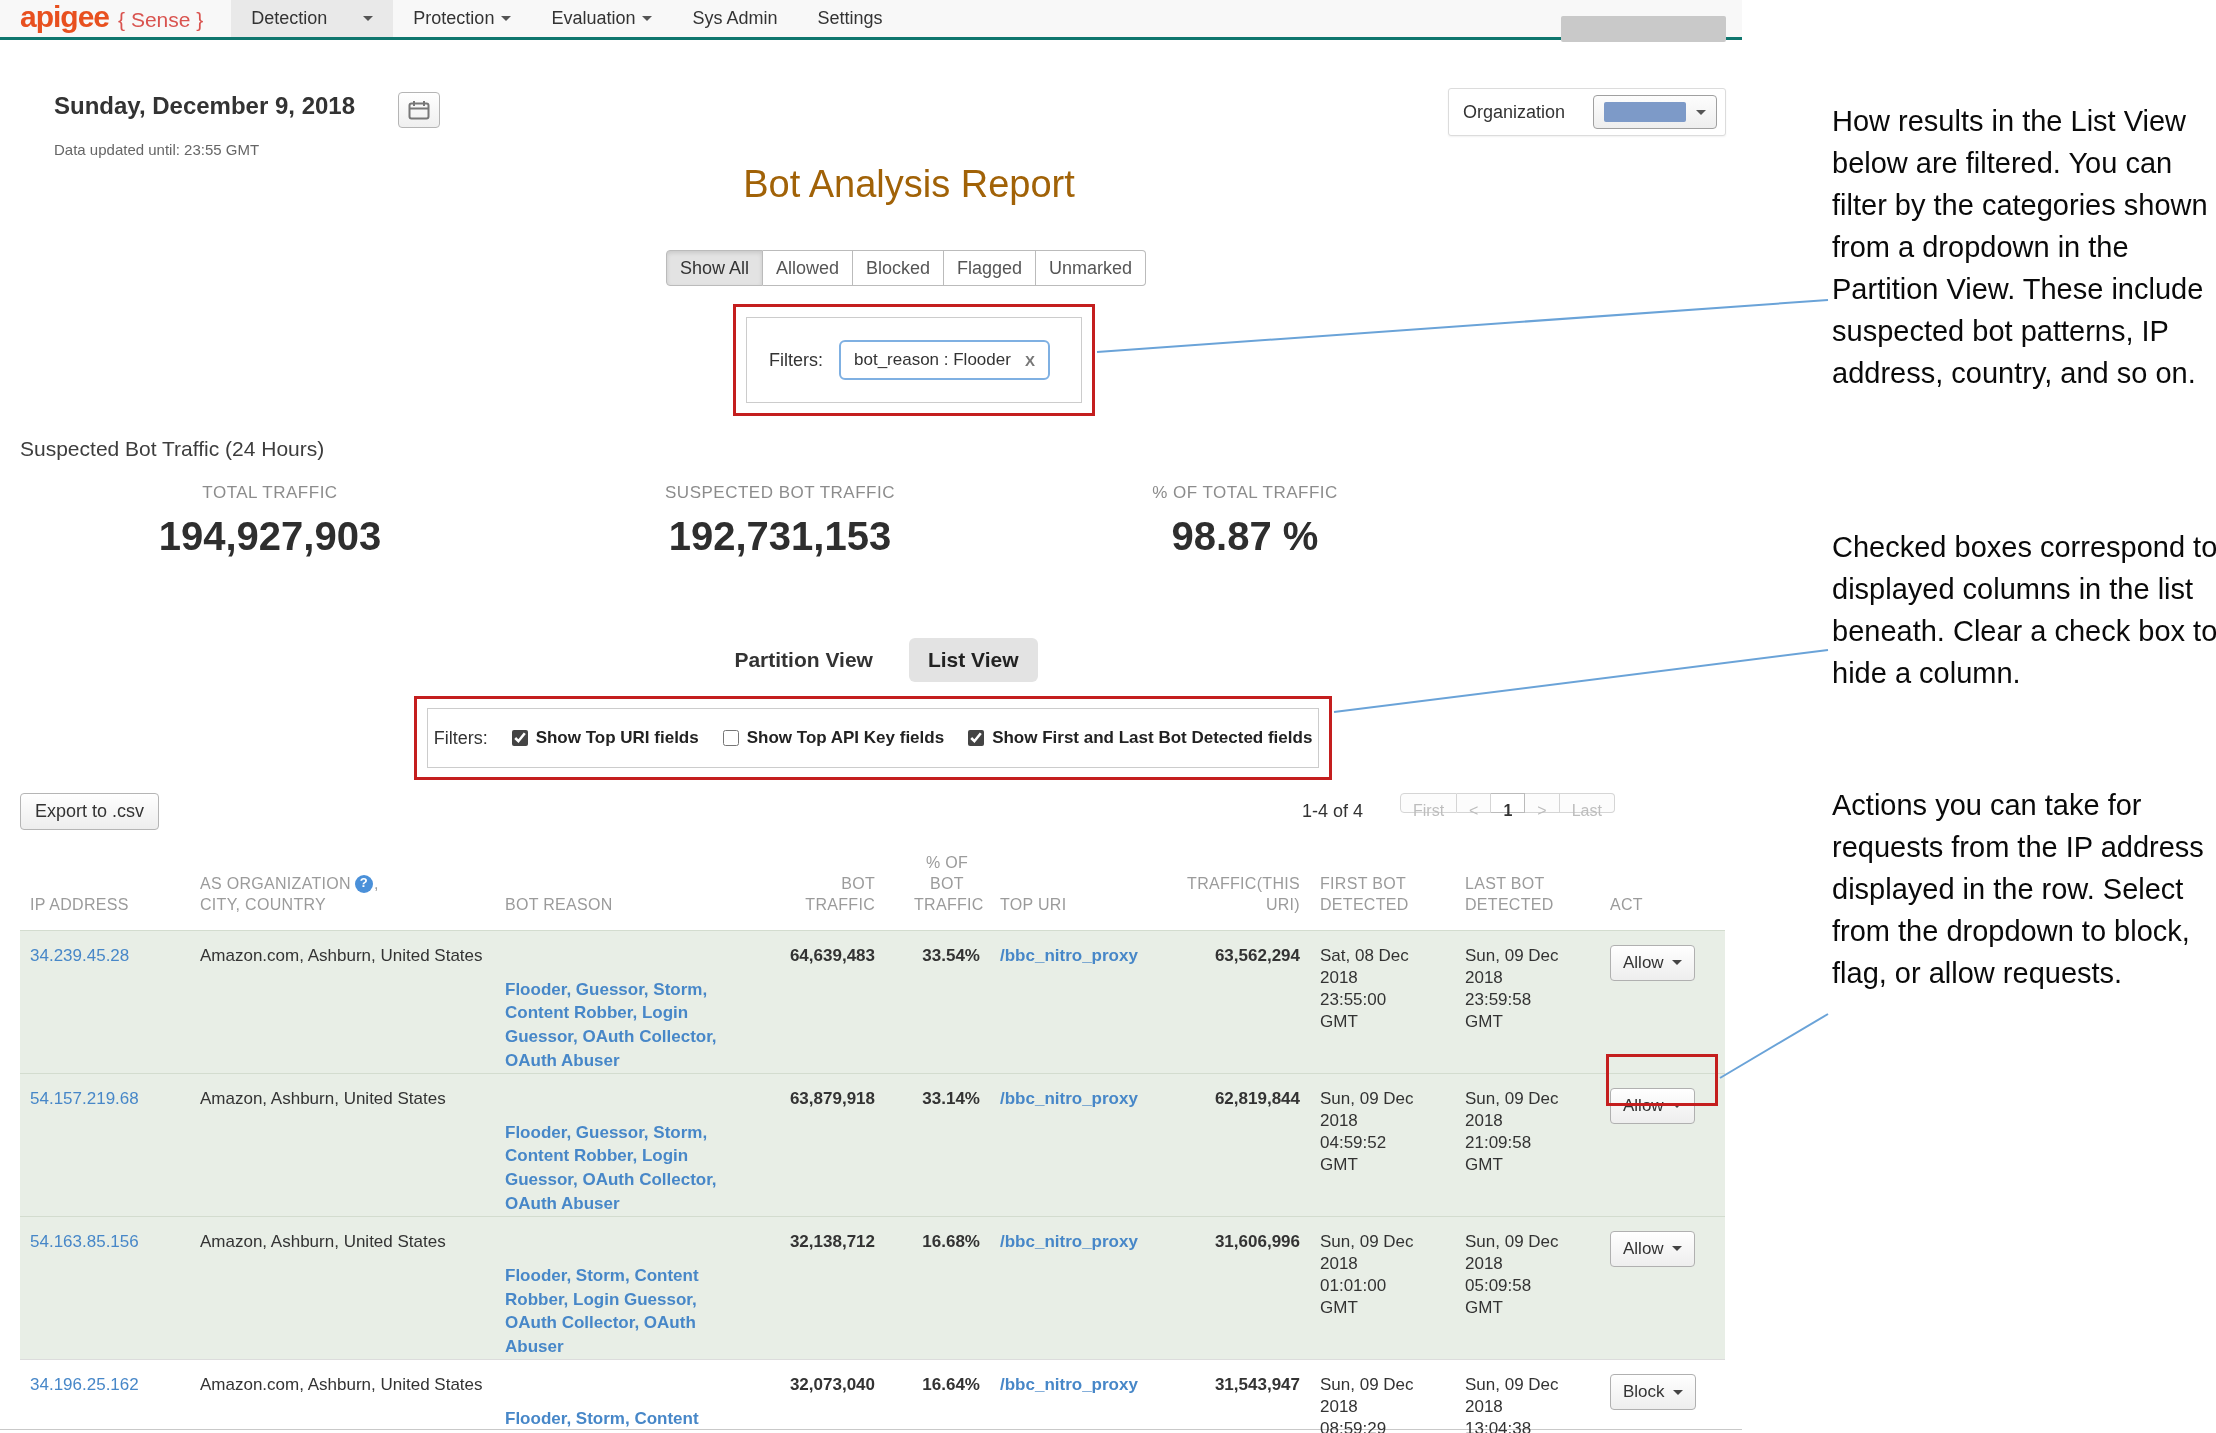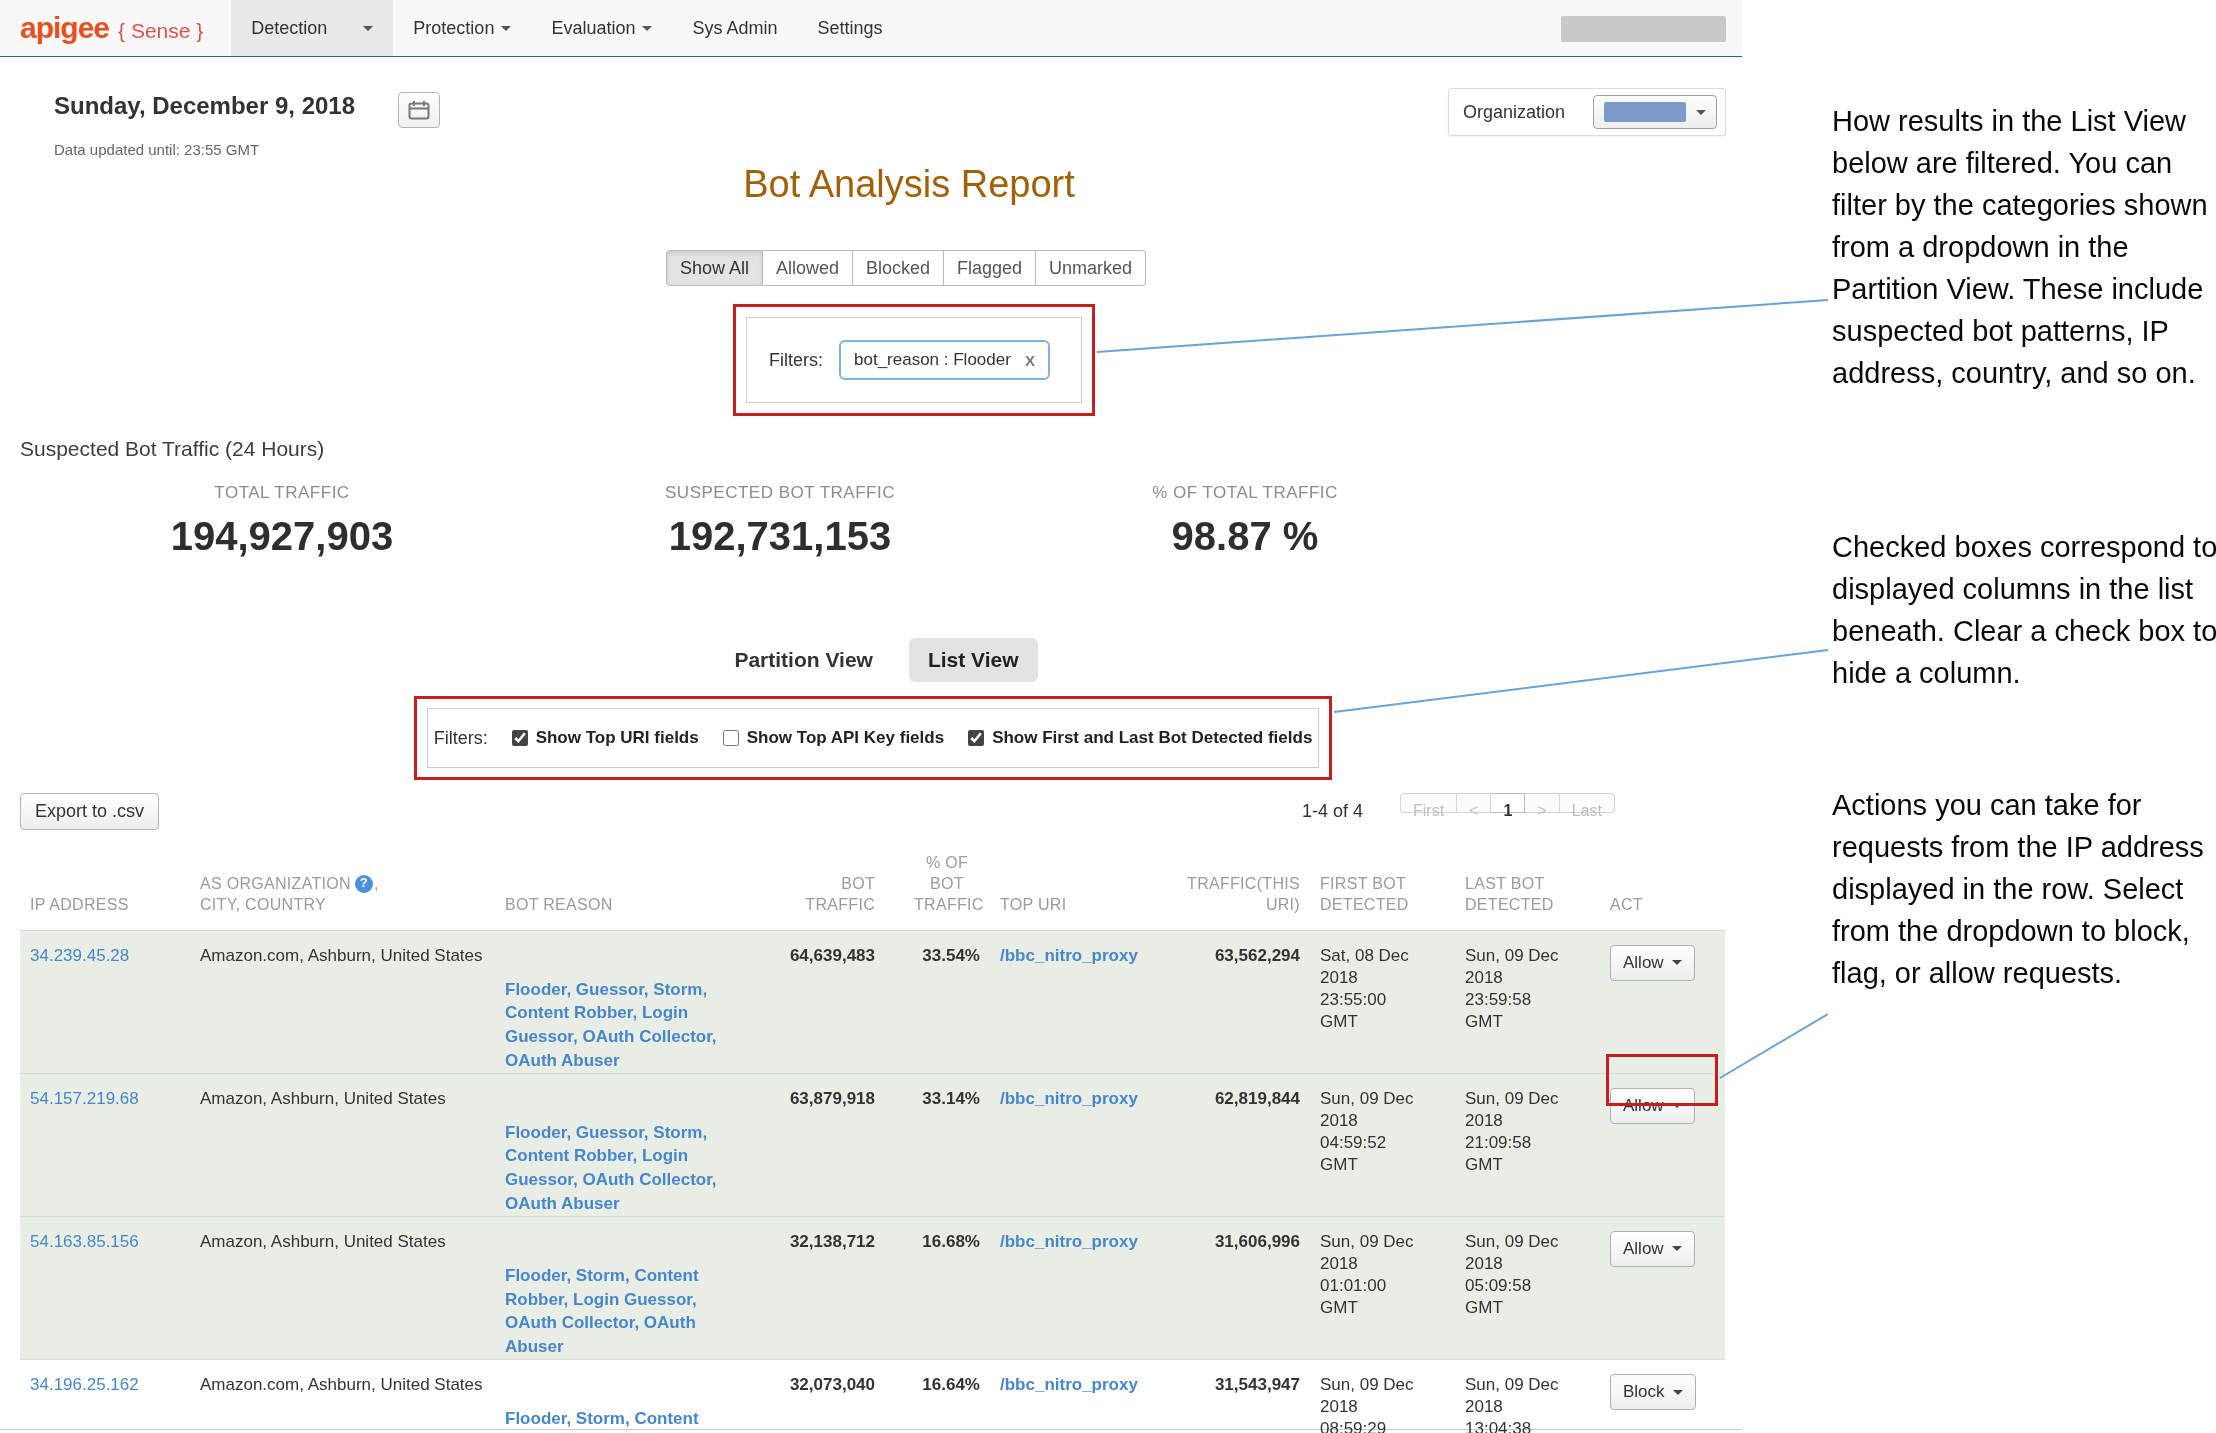--- a/index.html
+++ b/index.html
@@ -1,20 +1,20 @@
 <!DOCTYPE html>
 <html><head>
 <meta charset="utf-8">
 <style>
   html,body{margin:0;padding:0;background:#fff;}
   body{width:2216px;height:1433px;font-family:"Liberation Sans",sans-serif;-webkit-font-smoothing:antialiased;}
   #canvas{position:relative;width:2216px;height:1433px;background:#fff;overflow:hidden;}
 
   
-  .nav{position:absolute;left:0;top:0;width:1742px;height:57px;background:#f8f8f8;border-bottom:1px solid #0f766e;display:flex;align-items:center;box-sizing:border-box;}
+  .nav{position:absolute;left:0;top:0;width:1742px;height:40px;background:#f8f8f8;border-bottom:3px solid #0f766e;display:flex;align-items:flex-start;box-sizing:border-box;}
   .brand{margin-left:20px;display:flex;align-items:baseline;gap:9px;cursor:pointer;}
   .brand-main{font-size:30px;font-weight:bold;color:#e8501f;letter-spacing:-1px;}
   .brand-sub{font-size:21px;color:#d9534f;}
   .nav-items{display:flex;margin-left:28px;height:100%;}
   .nav-item{display:flex;align-items:center;gap:7px;padding:0 20px;font-size:18px;color:#333;cursor:pointer;}
   .nav-item.active{background:#e9e9e9;gap:36px;}
   .caret{width:0;height:0;border-left:5px solid transparent;border-right:5px solid transparent;border-top:5px solid #555;display:inline-block;}
   .caret-sm{width:0;height:0;border-left:5px solid transparent;border-right:5px solid transparent;border-top:5px solid #444;display:inline-block;margin-left:8px;}
   .nav-redacted{position:absolute;right:16px;top:16px;width:165px;height:26px;background:#c9c9c9;border-radius:2px;cursor:pointer;}
 
@@ -44,21 +44,21 @@
   .filters-label{font-size:18px;color:#333;}
   .filter-tag{display:inline-flex;align-items:center;gap:14px;border:2px solid #7fb0e2;border-radius:6px;padding:8px 13px;background:#fff;}
   .tag-text{font-size:17px;color:#333;}
   .tag-x{font-size:15px;color:#777;font-weight:700;cursor:pointer;}
 
   .section-label{position:absolute;left:20px;top:437px;font-size:21px;color:#3d3d3d;}
 
   .stat{position:absolute;top:483px;text-align:center;}
   .stat-label{font-size:17px;color:#8c8c8c;letter-spacing:.5px;}
   .stat-value{font-size:40px;font-weight:600;color:#2e2e2e;margin-top:11px;}
-  .stat1{left:72px;width:420px;}
+  .stat1{left:60px;width:420px;}
   .stat2{left:560px;width:440px;}
   .stat3{left:1045px;width:400px;}
   .stat4{left:1460px;width:260px;}
 
   .view-switch{position:absolute;left:0;top:638px;width:1742px;text-align:center;padding-left:30px;box-sizing:border-box;}
   .view-inner{display:inline-flex;align-items:center;gap:36px;}
   .partition-link{font-size:21px;font-weight:600;color:#333;cursor:pointer;}
   .list-btn{font-size:21px;font-weight:700;color:#222;background:#e3e3e3;border-radius:6px;padding:10px 19px;cursor:pointer;}
 
   .panel2{position:absolute;left:427px;top:708px;width:892px;height:60px;border:1px solid #ccc;background:#fff;display:flex;align-items:center;justify-content:center;gap:24px;box-sizing:border-box;}

